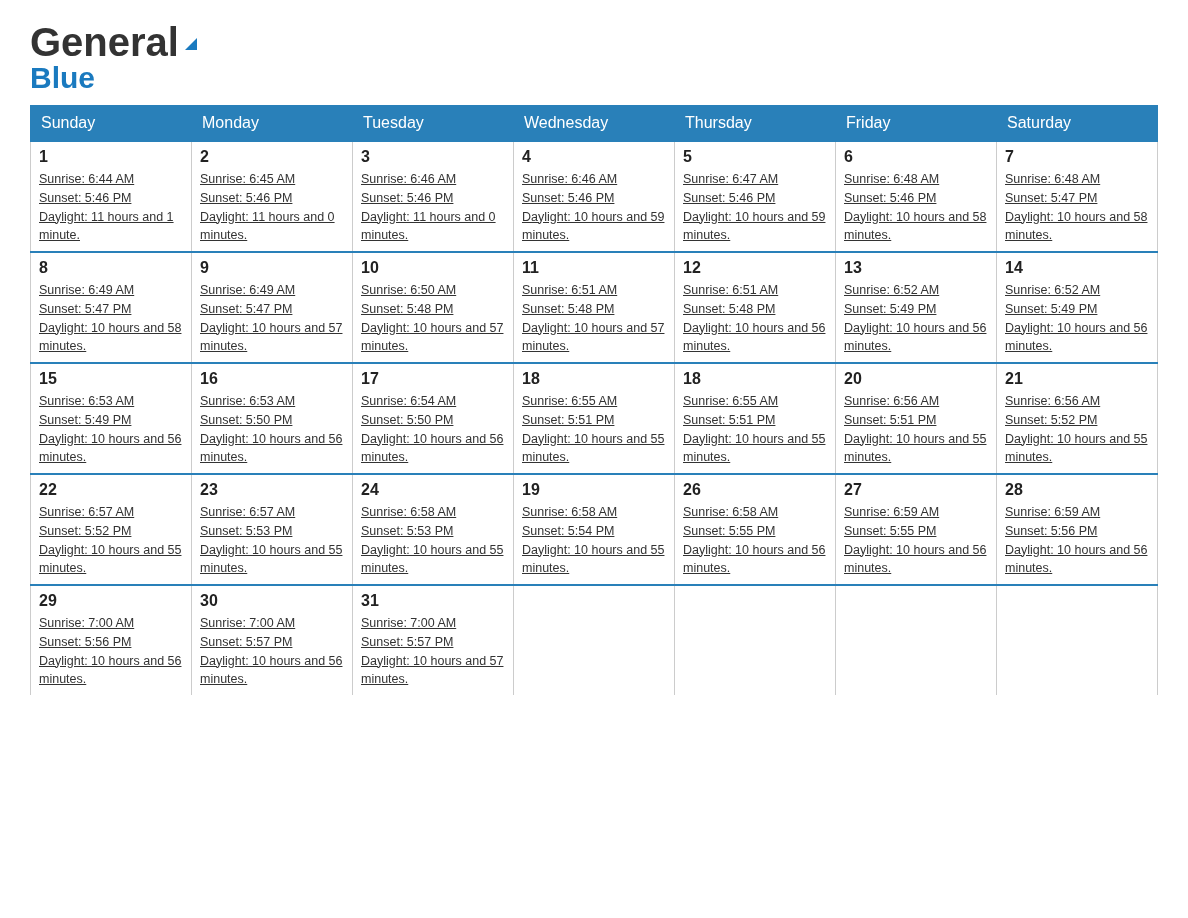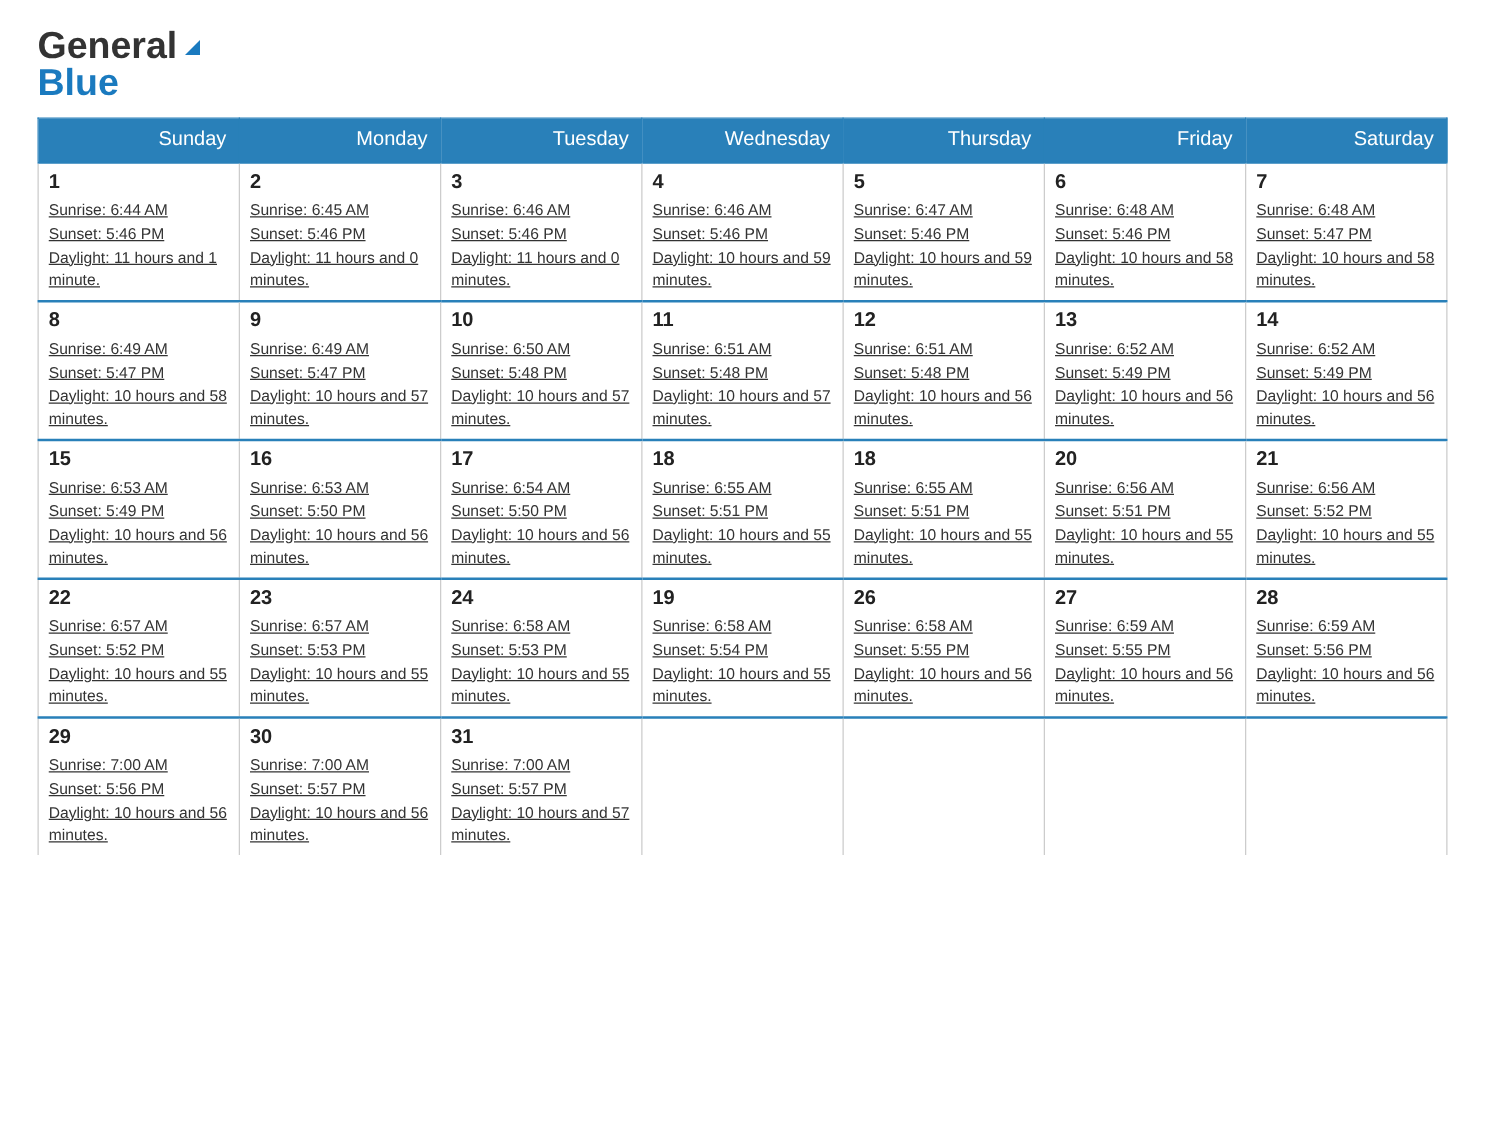--- a/index.html
+++ b/index.html
@@ -40,21 +40,21 @@
       width: 100%;
       border-collapse: collapse;
       margin-top: 8px;
     }
     .calendar th {
       background-color: #2980b9;
       color: #fff;
       font-size: 16px;
       font-weight: normal;
       padding: 8px 10px;
-      text-align: right;
+      text-align: left;
       border: 1px solid #2980b9;
     }
     .calendar td {
       border: 1px solid #aaa;
       vertical-align: top;
       padding: 6px 8px;
       width: 14.28%;
       min-height: 110px;
     }
     .day-number {
@@ -89,21 +89,21 @@
     .calendar tbody tr:not(:first-child) td {
       border-top: 2px solid #2980b9;
     }
   </style>
 </head>
 <body>
 
 <div class="header">
   <div class="logo">
     <div style="display:flex; align-items:center; gap:0px;">
-      <span style="font-size:30px; font-weight:bold; color:#333;">General</span>
+      <span style="font-size:40px; font-weight:bold; color:#333;">General</span>
       <svg width="22" height="22" viewBox="0 0 22 22" style="margin-left:1px;">
         <polygon points="5,18 17,18 17,6" fill="#1a7abf"></polygon>
       </svg>
     </div>
     <span style="font-size:30px; font-weight:bold; color:#1a7abf; margin-top:-4px;">Blue</span>
   </div>
   <div class="title-block">
     <div class="month-title"></div>
     <div class="location-title"></div>
   </div>

